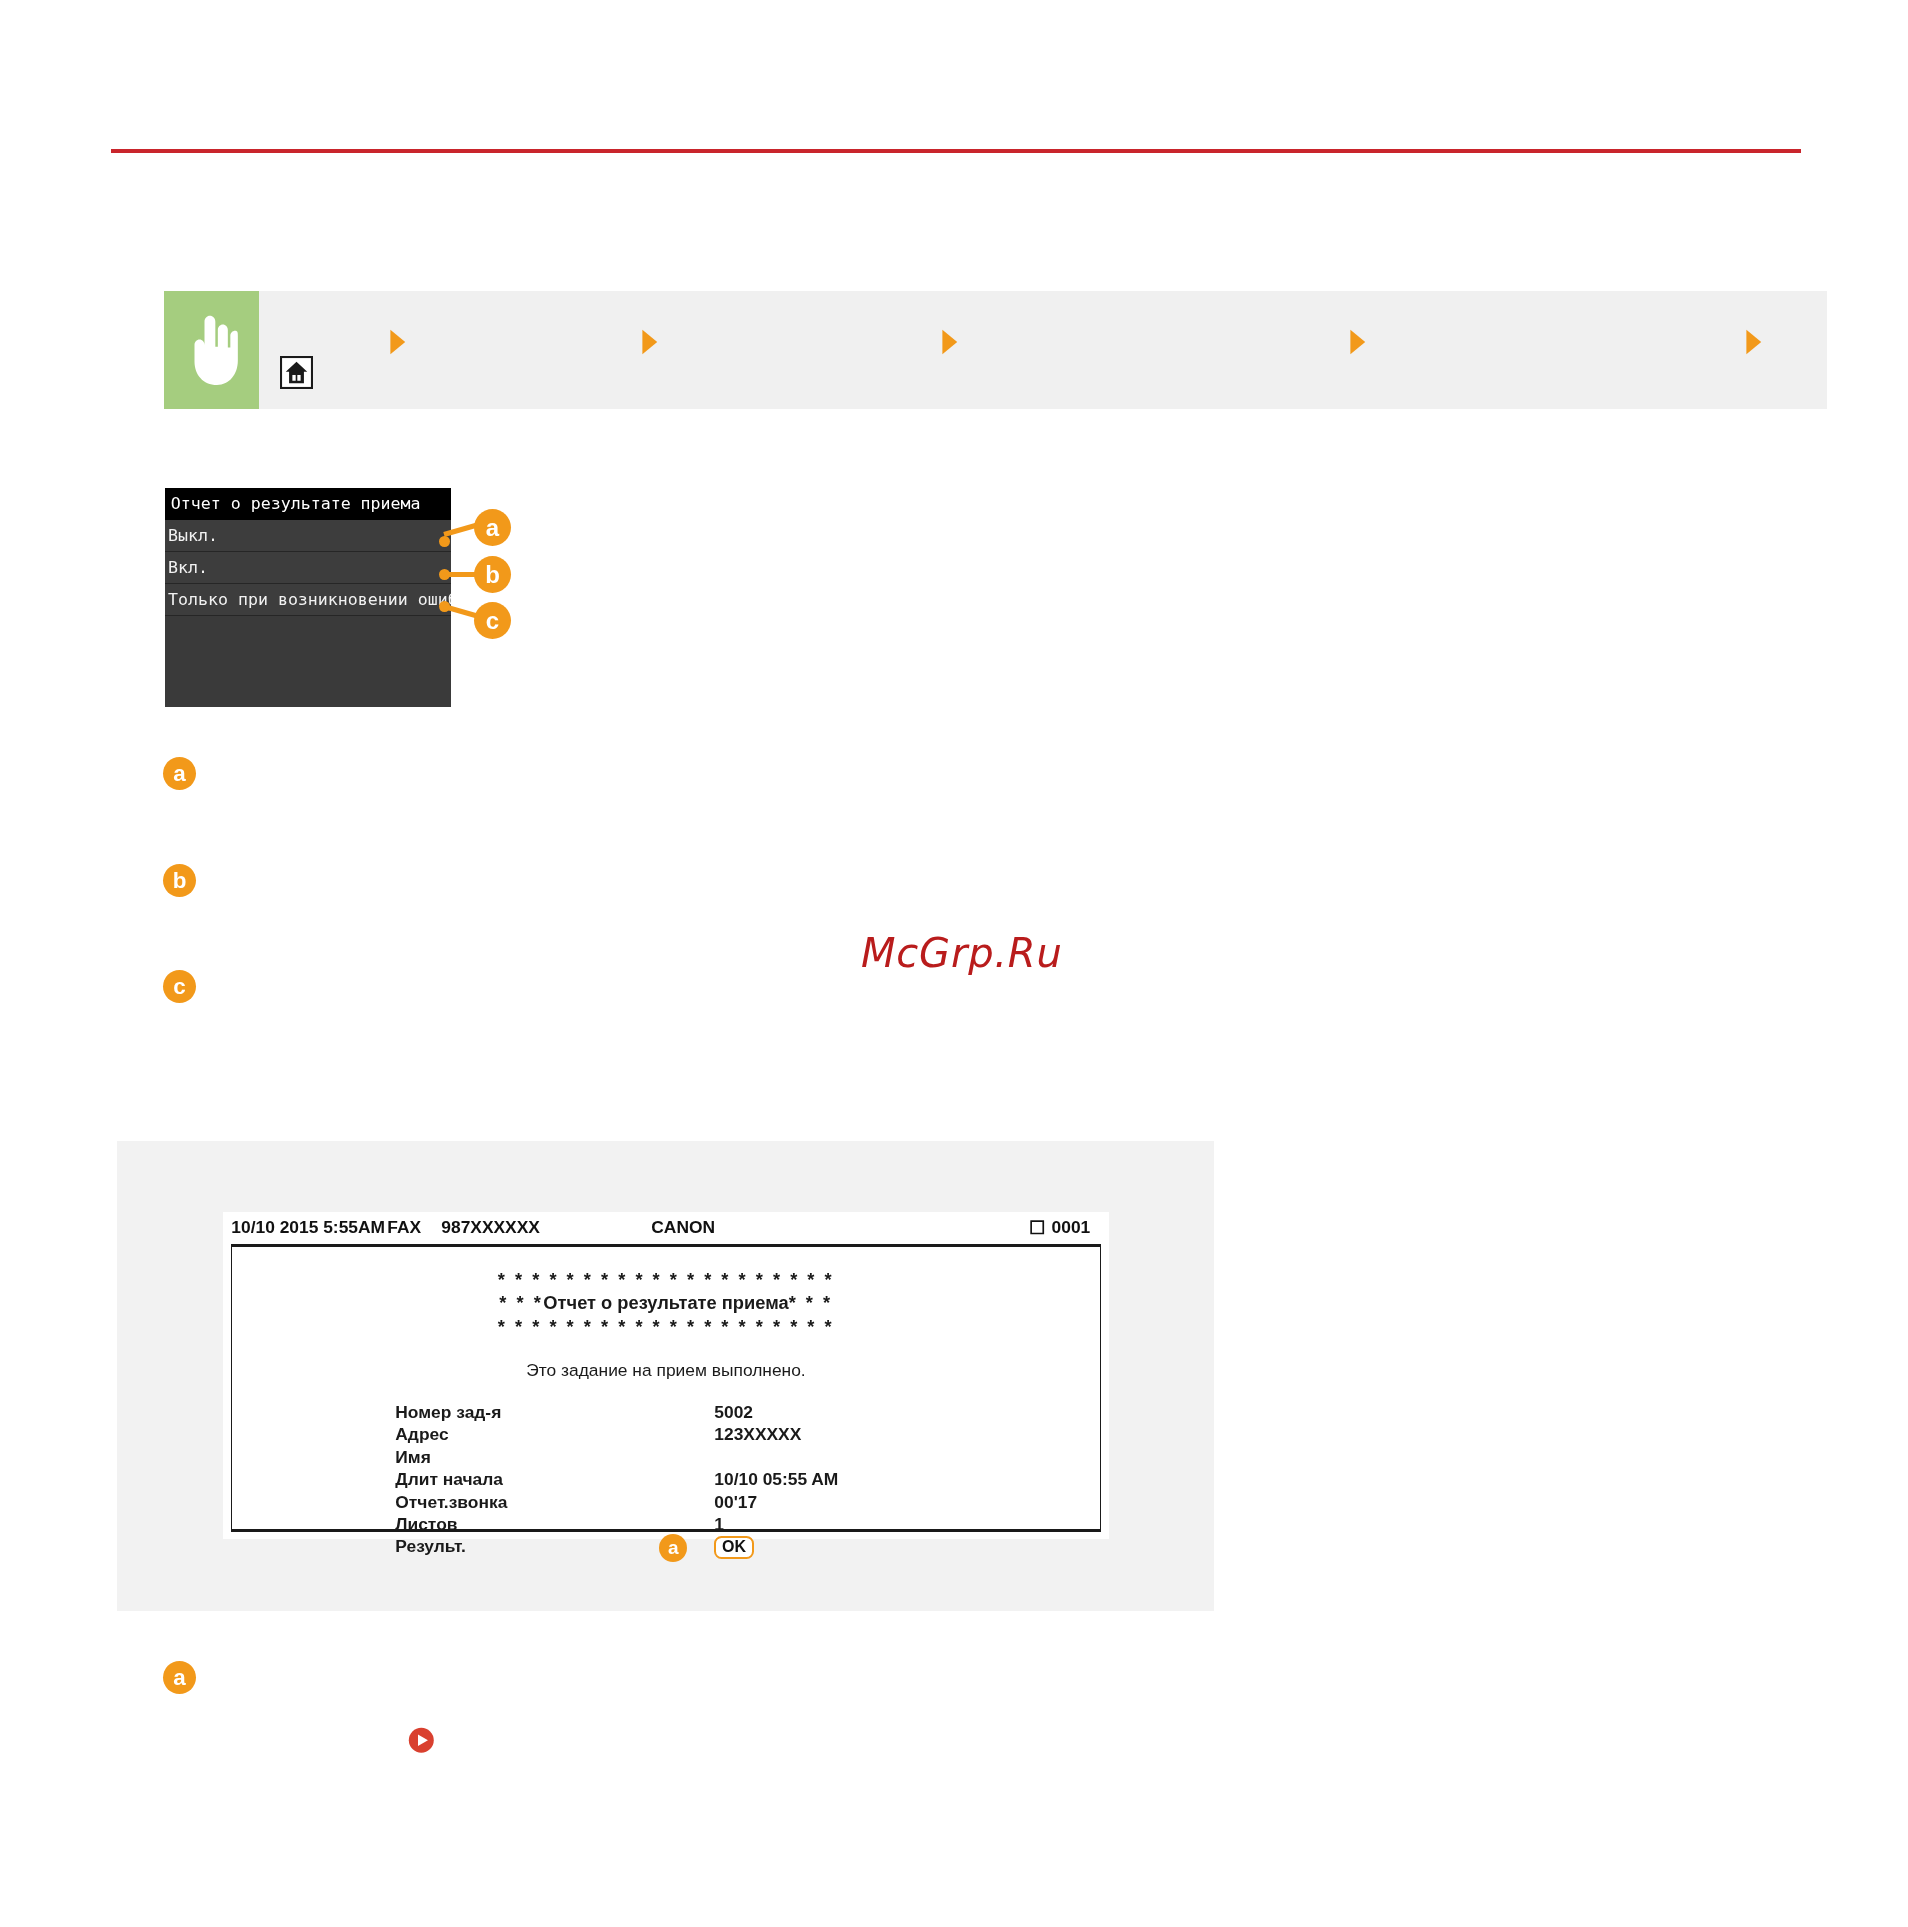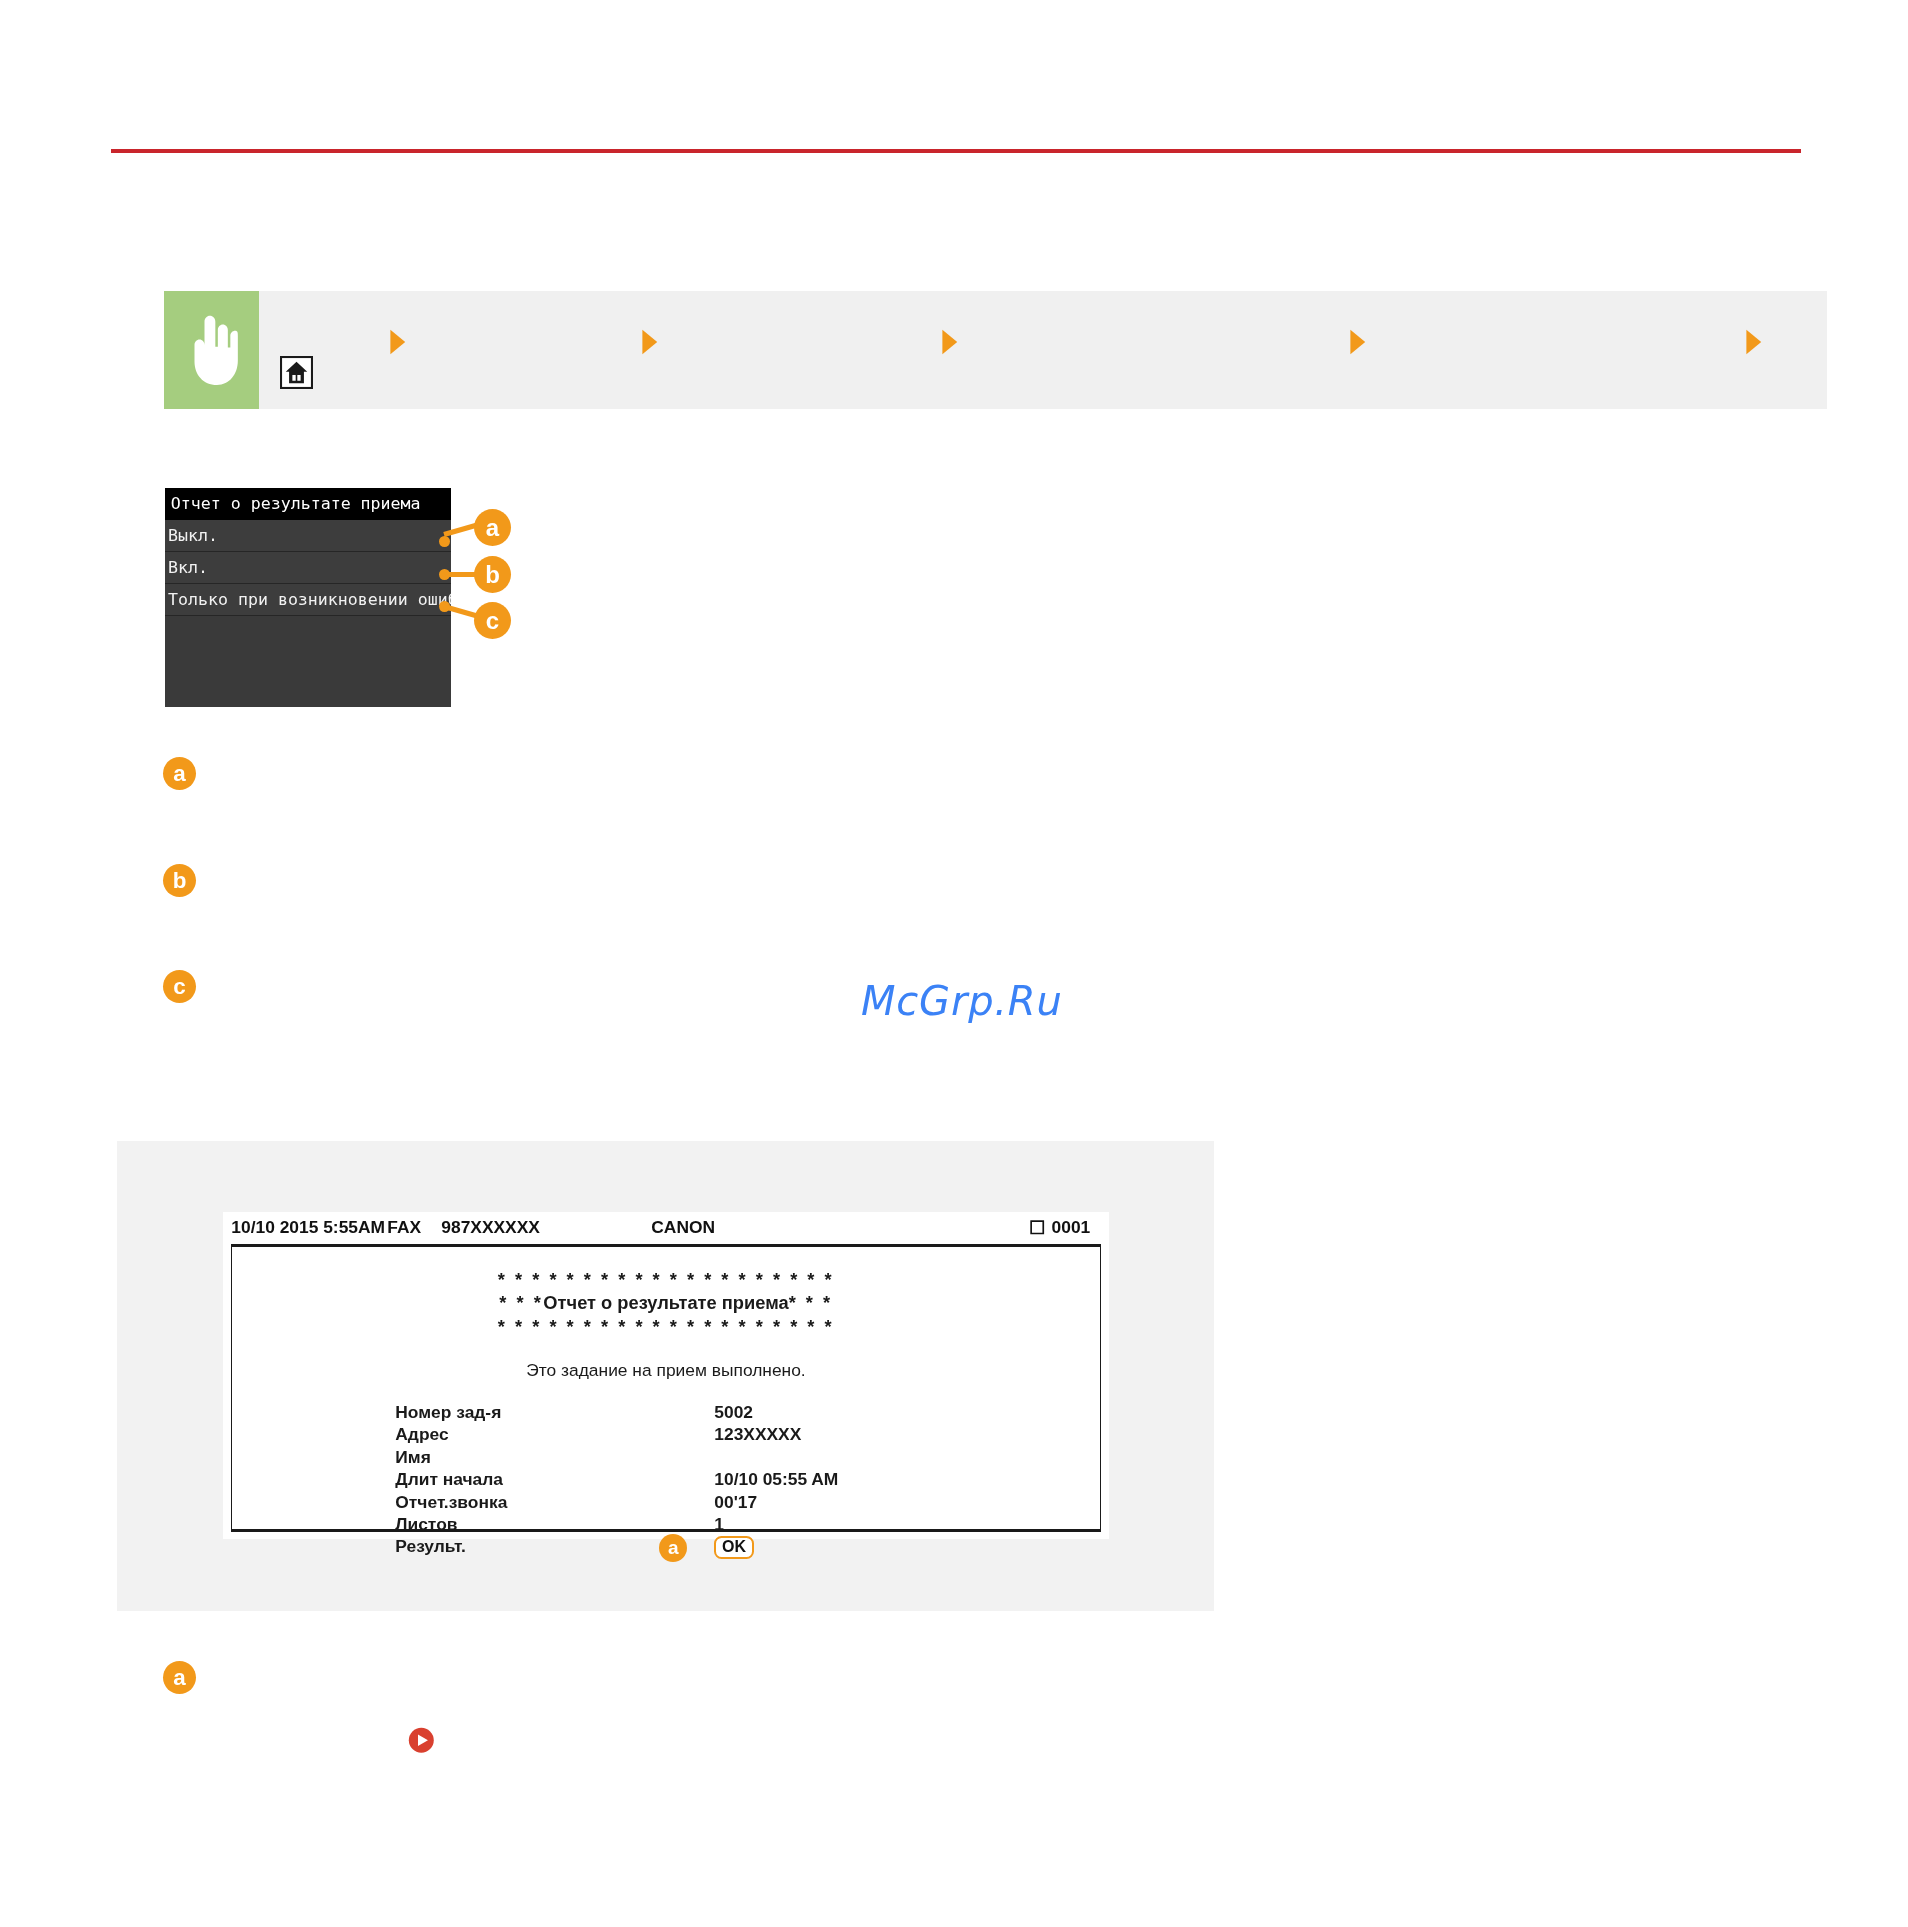--- a/index.html
+++ b/index.html
@@ -166,24 +166,24 @@
     left: 213px;
     font-size: 22.4px;
     color: #222222;
     white-space: nowrap;
   }
 
   
   .watermark {
     position: absolute;
     left: 861px;
-    top: 978px;
+    top: 930px;
     font-size: 40px;
     font-style: italic;
-    color: #3b82f6;
+    color: #b91c1c;
     font-family: "DejaVu Sans", sans-serif;
     letter-spacing: 0.8px;
   }
 
   
   .fig-wrap {
     position: absolute;
     left: 117px;
     top: 1141px;
     width: 1097px;

